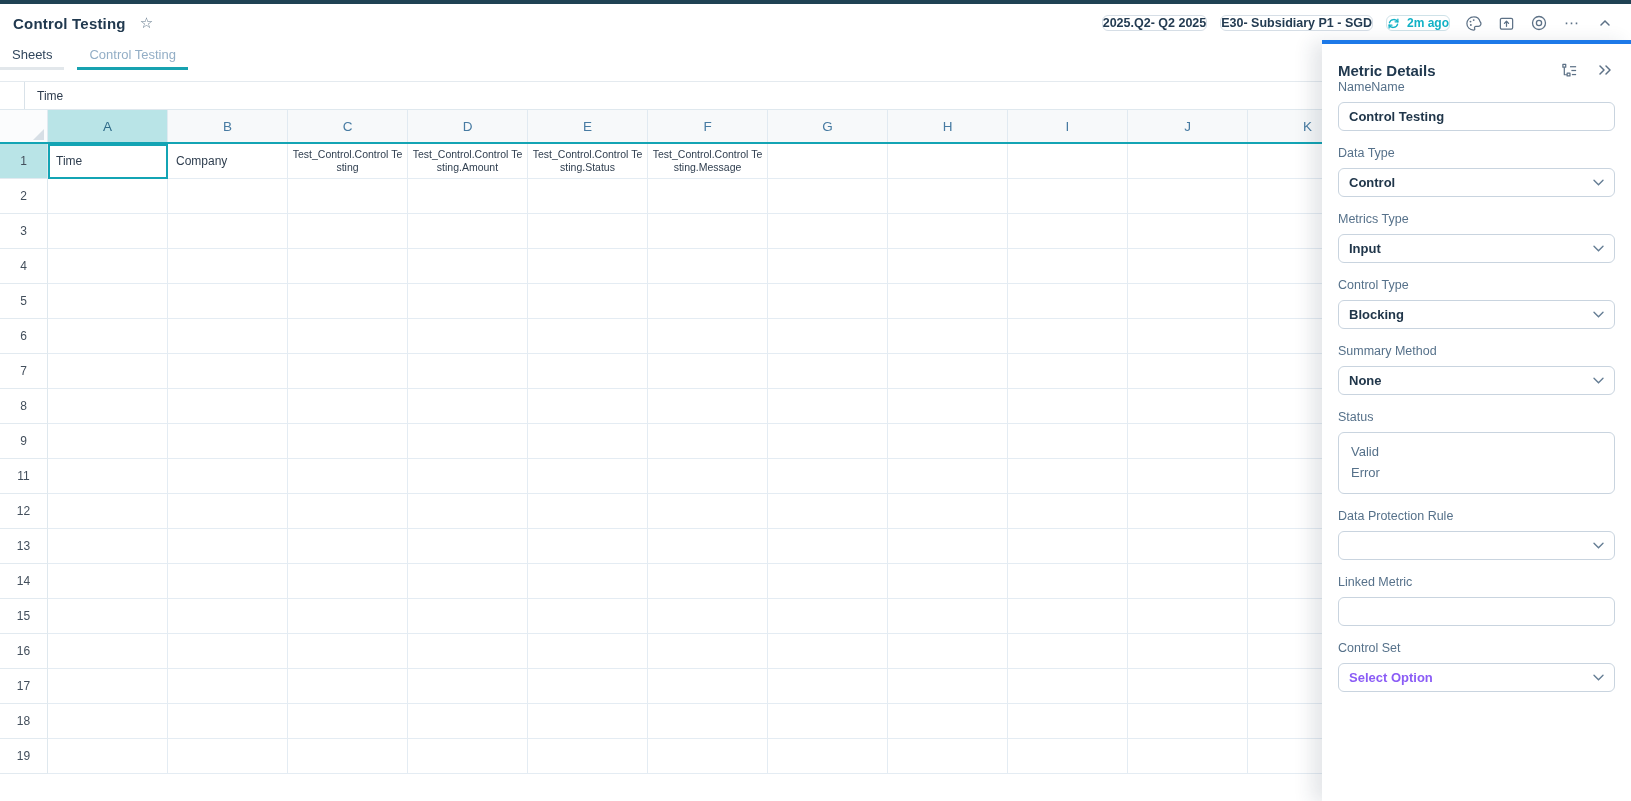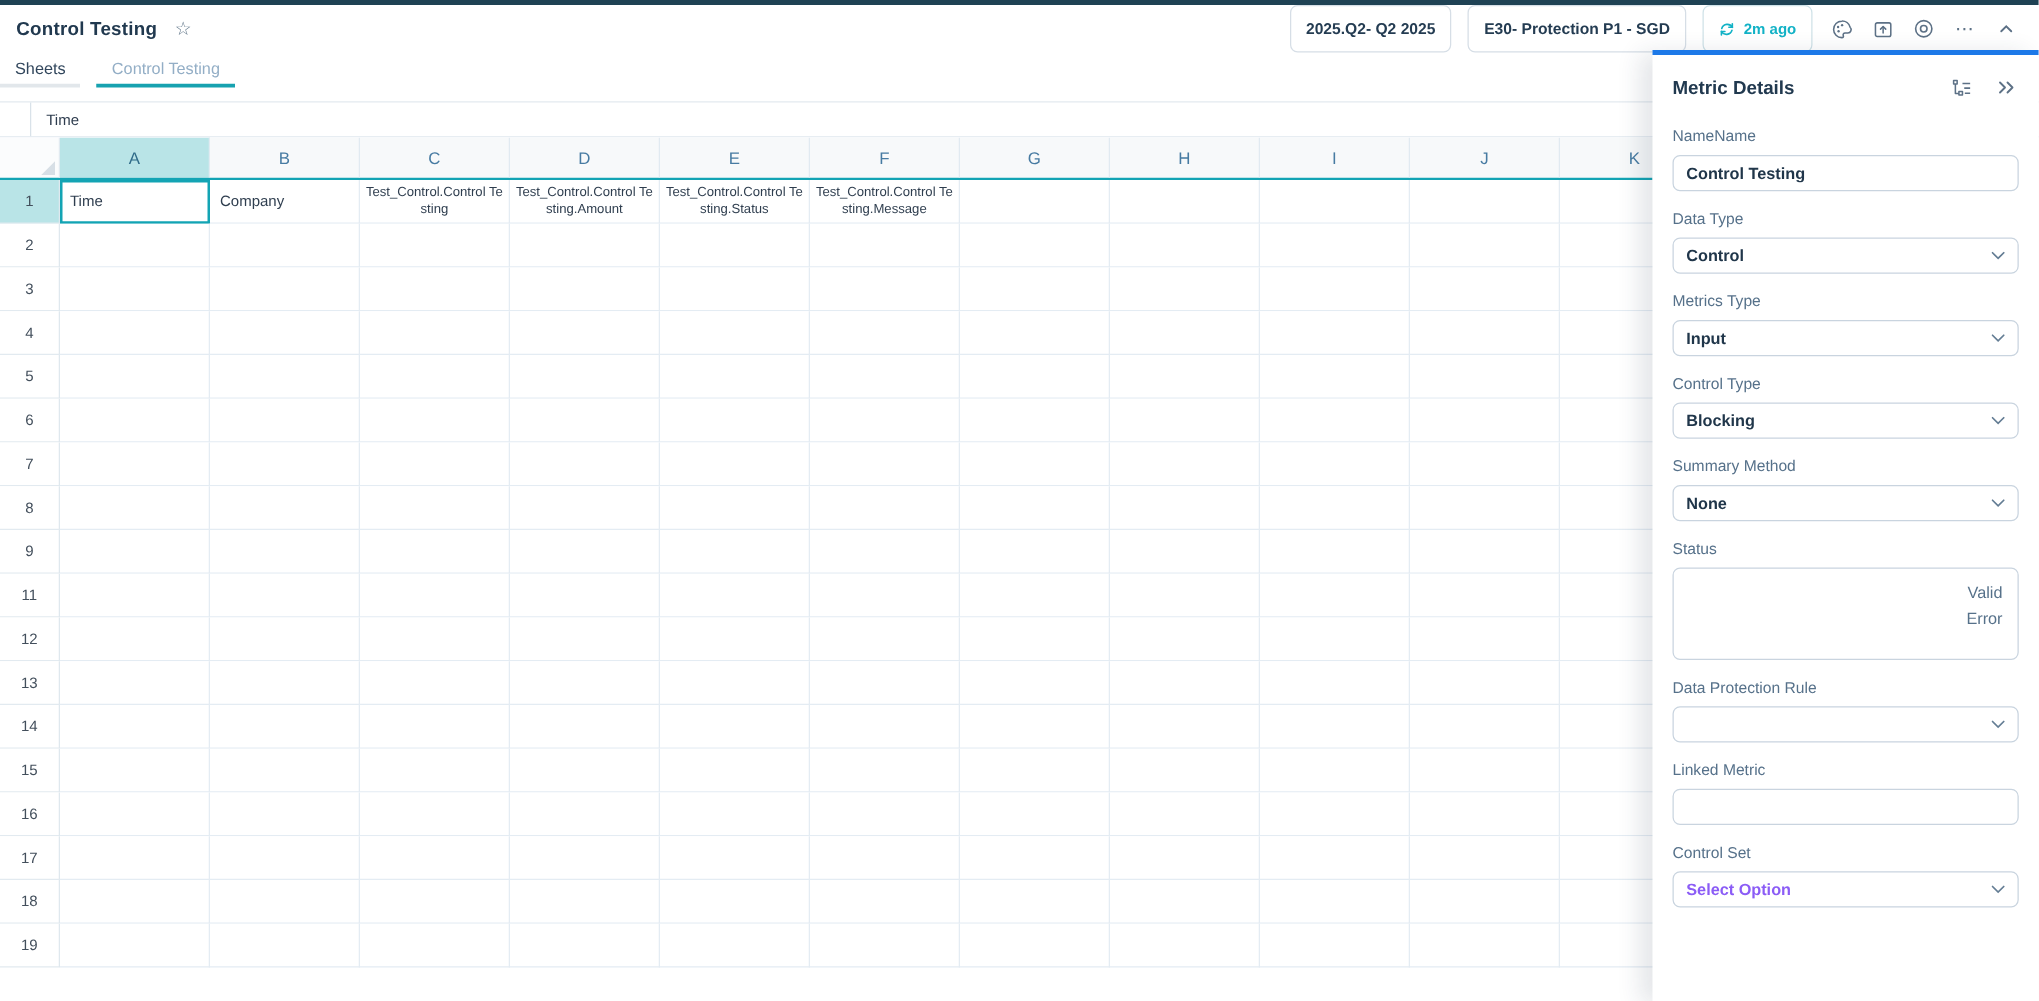--- a/index.html
+++ b/index.html
@@ -7,21 +7,21 @@
               font-family:"Liberation Sans", sans-serif; color:#22384e; }
   body { position:relative; }
 
   
   .top-strip { position:absolute; top:0; left:0; right:0; height:4px; background:#1f4254; }
   .header-bar { position:absolute; top:4px; left:0; right:0; height:38px;
                 display:flex; align-items:center; padding:0 16px 0 13px; }
   .page-title { font-size:15px; font-weight:bold; color:#21394f; letter-spacing:.2px; }
   .star { font-size:15px; color:#5f7588; margin-left:14px; cursor:pointer; }
   .hdr-right { margin-left:auto; display:flex; align-items:center; gap:13px; }
-  .pill { height:38px; display:flex; align-items:center; padding:0 12px;
+  .pill { height:16px; display:flex; align-items:center; padding:0 0;
           border:1px solid #d6dee6; border-radius:6px; font-size:12.5px;
           font-weight:bold; color:#243c52; background:#fff; white-space:nowrap; }
   .pill.sync { border-color:#cfe2e8; color:#12b2c6; gap:6px; font-size:12px;align-items:center; }
   .icon-btn { display:flex; align-items:center; justify-content:center; width:20px; height:20px;
               color:#5d7186; cursor:pointer; }
   .icon-btn svg { display:block; }
   .dots { font-size:15px; color:#5d7186; letter-spacing:1px; }
 
   
   .tab-bar { position:absolute; top:44px; left:0; right:0; height:26px; display:flex; }
@@ -56,47 +56,47 @@
           background:#fff; display:flex; align-items:center; font-size:12px; color:#2f3e4f;
           padding-left:8px; overflow:hidden; }
   .cell.center { justify-content:center; text-align:center; padding:0 4px;
                  font-size:10.5px; line-height:13px; word-break:break-all; }
   .cell.selcell { outline:2px solid #13a4b4; outline-offset:-2px; }
 
   
   .panel { position:absolute; top:40px; left:1322px; right:0; bottom:0; background:#fff;
            border-top:4px solid #1d79e8; box-shadow:-10px 2px 18px rgba(30,50,70,.12);
            padding:16px; z-index:5; }
-  .panel-head { display:flex; align-items:center; margin-bottom:22px; }
+  .panel-head { display:flex; align-items:center; margin-bottom:0; }
   .panel-title { font-size:15px; font-weight:bold; color:#21394f; }
   .panel-icons { margin-left:auto; display:flex; align-items:center; gap:16px; color:#3e5a75; }
   .fld-label { font-size:12.5px; color:#56718a; margin-bottom:8px; }
   .fld-box { height:29px; border:1px solid #c9d4df; border-radius:6px; background:#fff;
              display:flex; align-items:center; padding:0 10px; margin-bottom:15px; cursor:pointer; }
   .fld-box .val { font-size:13px; font-weight:bold; color:#20364a; flex:1;
                   white-space:nowrap; overflow:hidden; }
   .fld-box .val.placeholder { color:#8b5cf6; }
   .fld-box input { border:none; outline:none; width:100%; font-size:13px; font-weight:bold;
                    color:#20364a; font-family:"Liberation Sans", sans-serif; background:transparent; }
   .chev { flex:0 0 auto; color:#647d94; display:flex; }
-  .listbox { height:74px; border:1px solid #c9d4df; border-radius:6px; margin-bottom:15px;
-             padding:8px 0;text-align:right; }
+  .listbox { height:62px; border:1px solid #c9d4df; border-radius:6px; margin-bottom:15px;
+             padding:8px 0; }
   .listbox .opt { font-size:13px; color:#56718a; padding:3px 12px; cursor:pointer; }
 </style>
 </head>
 <body>
 
 <div class="top-strip"></div>
 
 <div class="header-bar">
   <div class="page-title">Control Testing</div>
   <div class="star">☆</div>
   <div class="hdr-right">
     <div class="pill">2025.Q2- Q2 2025</div>
-    <div class="pill">E30- Protection P1 - SGD</div>
+    <div class="pill">E30- Subsidiary P1 - SGD</div>
     <div class="pill sync">
       <span class="icon-btn" style="width:14px;height:14px;color:#12b2c6;">
         <svg width="13" height="13" viewBox="0 0 14 14" fill="none" stroke="currentColor" stroke-width="1.4" stroke-linecap="round">
           <path d="M11.7 5.2A5 5 0 0 0 2.6 6.2"></path>
             <path d="M2.3 8.8a5 5 0 0 0 9.1-1"></path>
           <path d="M11.7 2.2v3h-3"></path>
             <path d="M2.3 11.8v-3h3"></path>
         </svg>
       </span>
       <span>2m ago</span>

